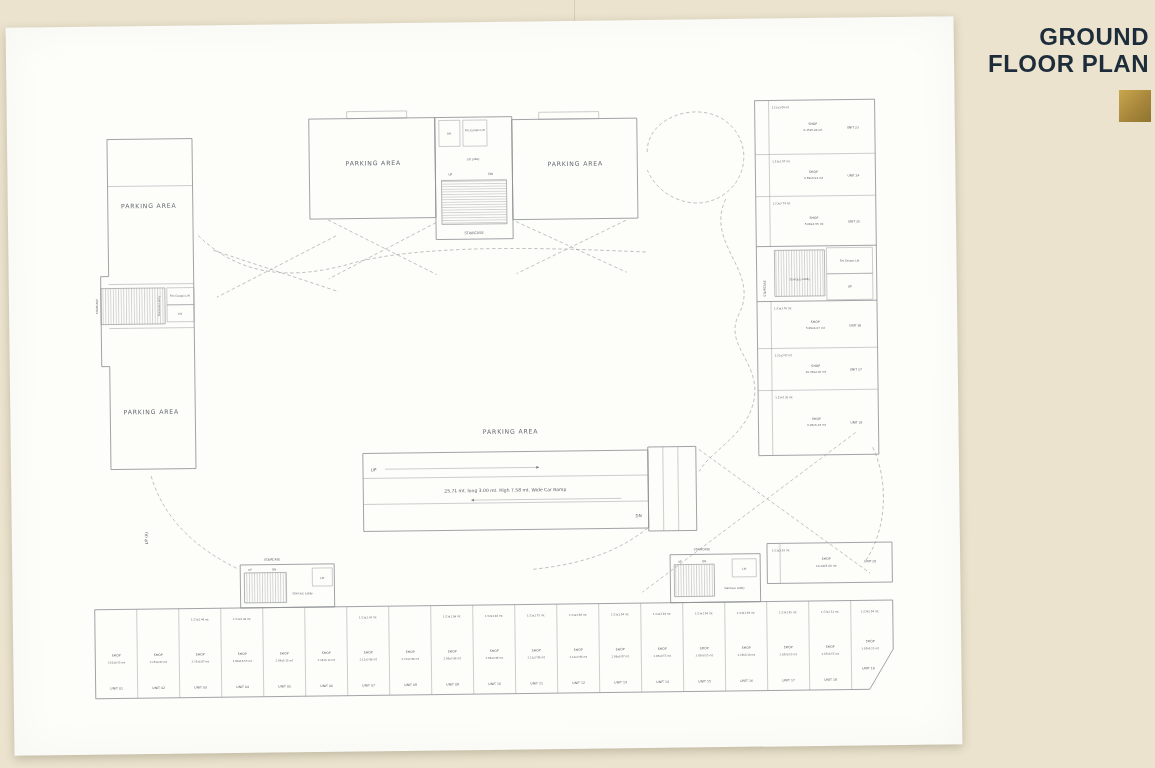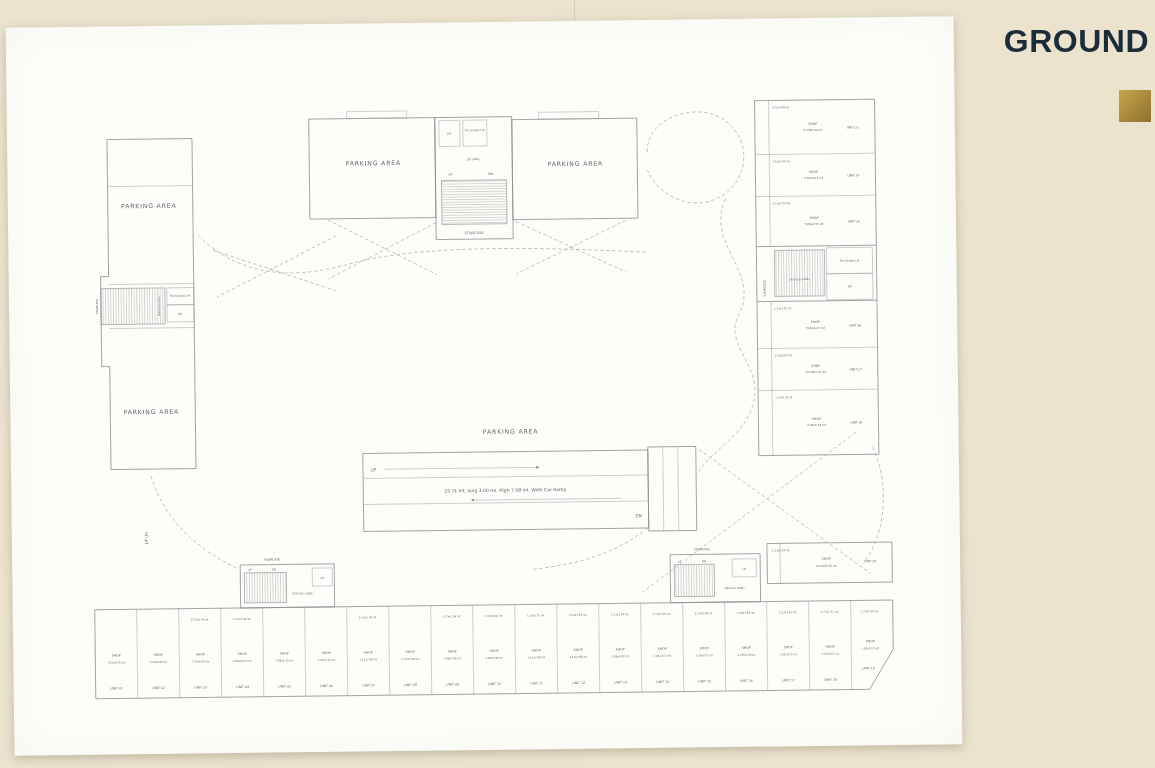--- a/index.html
+++ b/index.html
@@ -8,21 +8,21 @@
     background:#ebe3ce;font-family:"Liberation Sans",sans-serif;
   }
   .seam{position:absolute;left:574px;top:0;width:1px;height:26px;background:#d6cdb6;}
   .paper{
     position:absolute;left:10px;top:22px;width:948px;height:728px;
     background:#fdfdfa;transform:rotate(-0.7deg);transform-origin:50% 50%;
     box-shadow:0 3px 10px rgba(60,50,20,0.25), inset 0 0 50px rgba(0,0,0,0.03);
   }
   .title{
     position:absolute;top:24px;right:6px;text-align:right;
-    color:#1d2c3a;font-size:32px;font-weight:700;letter-spacing:0.5px;line-height:1.12;
+    color:#1d2c3a;font-size:24px;font-weight:700;letter-spacing:0.5px;line-height:1.12;
   }
   .gold{
     position:absolute;top:90px;right:4px;width:32px;height:32px;
     background:linear-gradient(135deg,#c9a74e 0%,#a8873c 55%,#8f742e 100%);
   }
   svg{display:block;width:100%;height:100%;}
   svg text{fill:#5b6065;font-family:"DejaVu Sans",sans-serif;}
   .t26{font-size:2.6px;}
   .t28{font-size:2.8px;}
   .t3{font-size:3px;}
@@ -293,14 +293,15 @@
     <path class="dash" d="M205,225 L330,268"></path>
     <path class="dash" d="M328,212 L208,272"></path>
     <path class="dash" d="M636,508 C600,536 560,544 520,548"></path>
     <path class="dash" d="M862,430 C880,470 872,520 852,545"></path>
   </g>
 </svg>
 </div>
 
 <div class="title">
   <div>GROUND</div>
+  <div>FLOOR PLAN</div>
 </div>
 <div class="gold"></div>
 
 </body></html>

